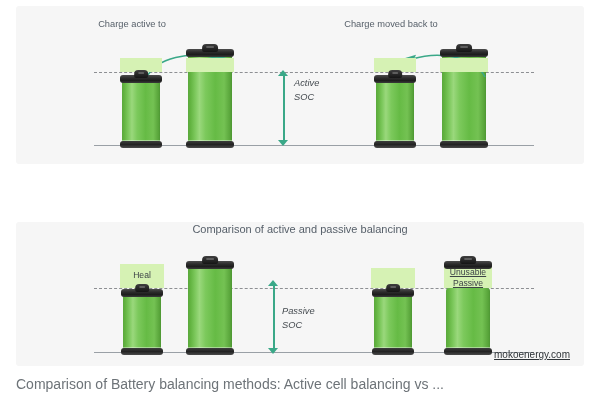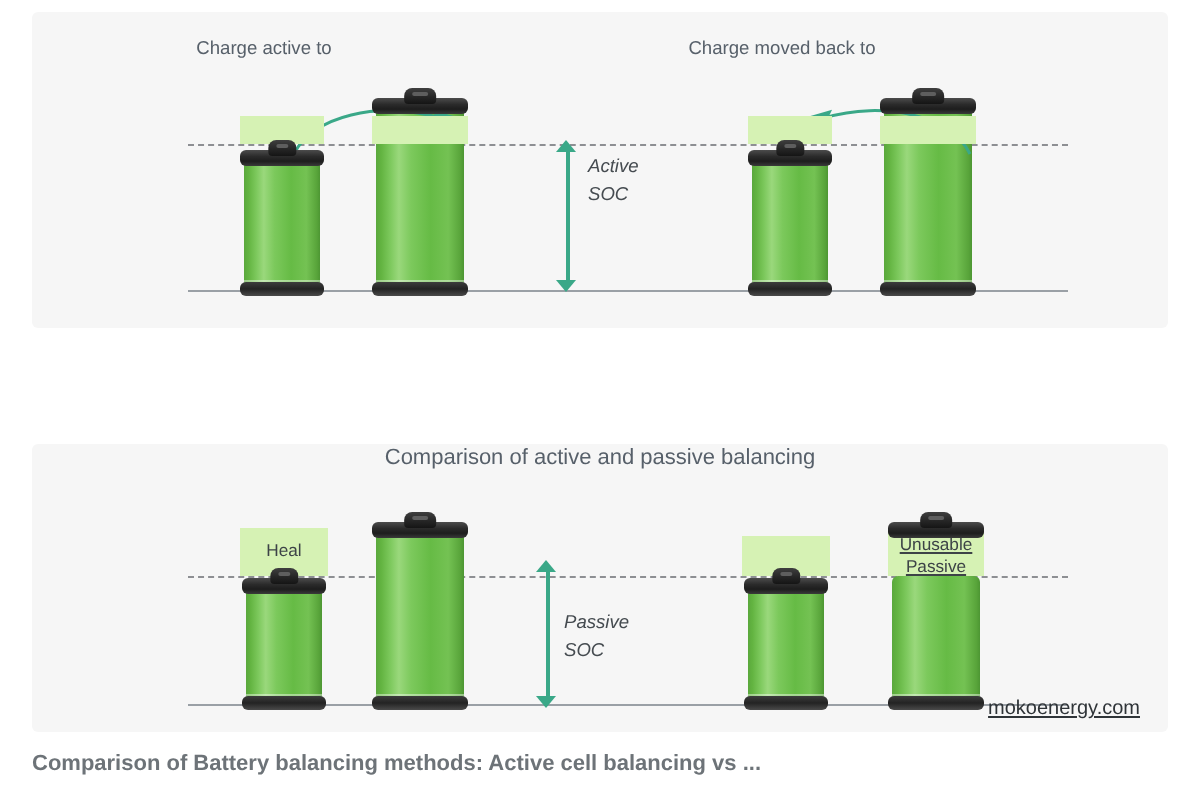--- a/index.html
+++ b/index.html
@@ -216,24 +216,23 @@
     bottom: 6px;
     font-size: 10px;
     color: #2f3438;
     text-decoration: underline;
     text-align: right;
   }
   .figure-caption {
     position: absolute;
     left: 16px;
     top: 376px;
-    font-size: 11px;
+    font-size: 14px;
     color: #6d7378;
     white-space: nowrap;
-    font-weight: bold;
   }
 </style>
 </head>
 <body>
 
 <div class="page">
 
   <div class="panel" id="panel-active">
 
     <div class="cap-label" style="left:46px; top:12px; width:140px;">

